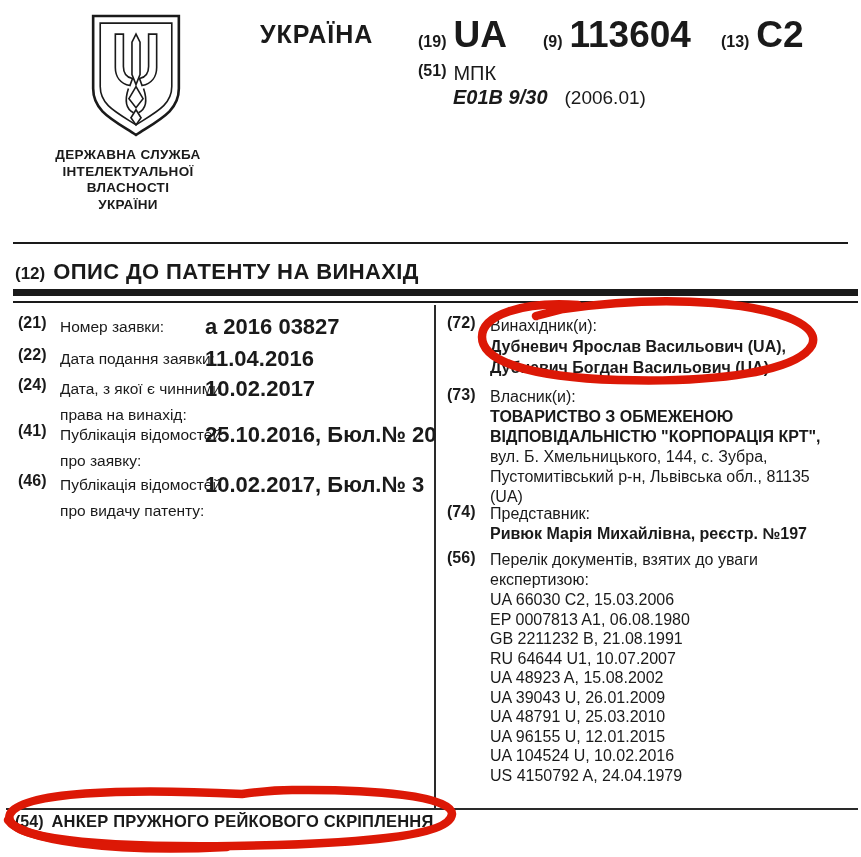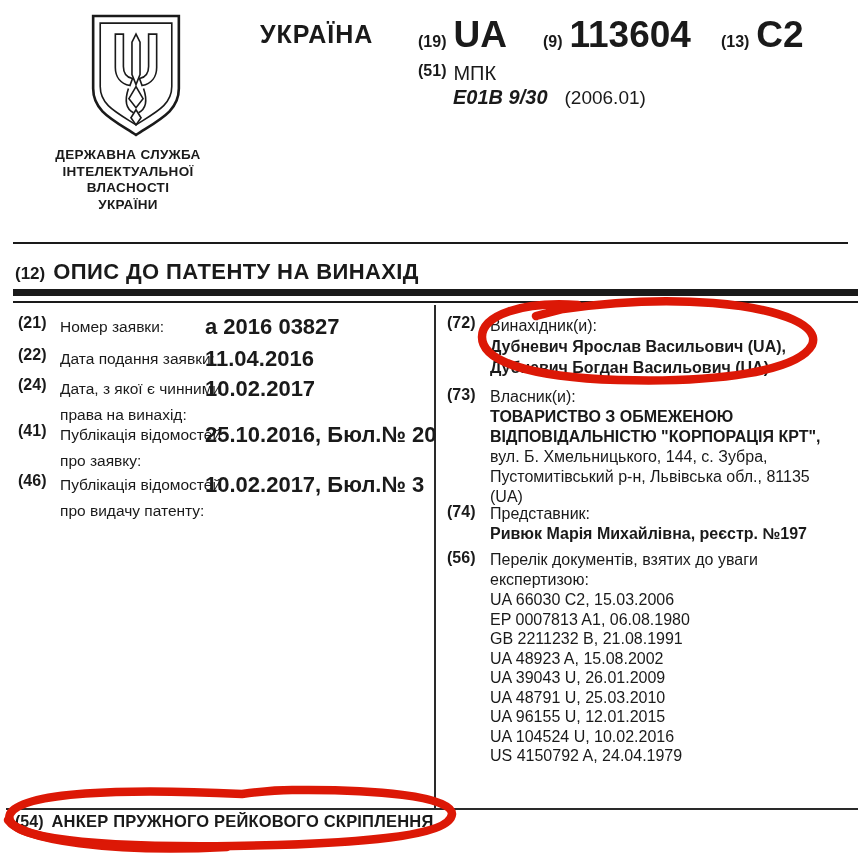--- a/index.html
+++ b/index.html
@@ -177,20 +177,21 @@
 </div>
 
 <div class="abs rfield" style="left:0;top:549px;">
   <span class="code">(56)</span>
   <div class="body">
     <div class="nw">Перелік документів, взятих до уваги</div>
     <div class="nw">експертизою:</div>
     <div class="nw cit">UA 66030 C2, 15.03.2006</div>
     <div class="nw cit">EP 0007813 A1, 06.08.1980</div>
     <div class="nw cit">GB 2211232 B, 21.08.1991</div>
+    <div class="nw cit">RU 64644 U1, 10.07.2007</div>
     <div class="nw cit">UA 48923 A, 15.08.2002</div>
     <div class="nw cit">UA 39043 U, 26.01.2009</div>
     <div class="nw cit">UA 48791 U, 25.03.2010</div>
     <div class="nw cit">UA 96155 U, 12.01.2015</div>
     <div class="nw cit">UA 104524 U, 10.02.2016</div>
     <div class="nw cit">US 4150792 A, 24.04.1979</div>
   </div>
 </div>
 
 <div class="abs t54 nw">

